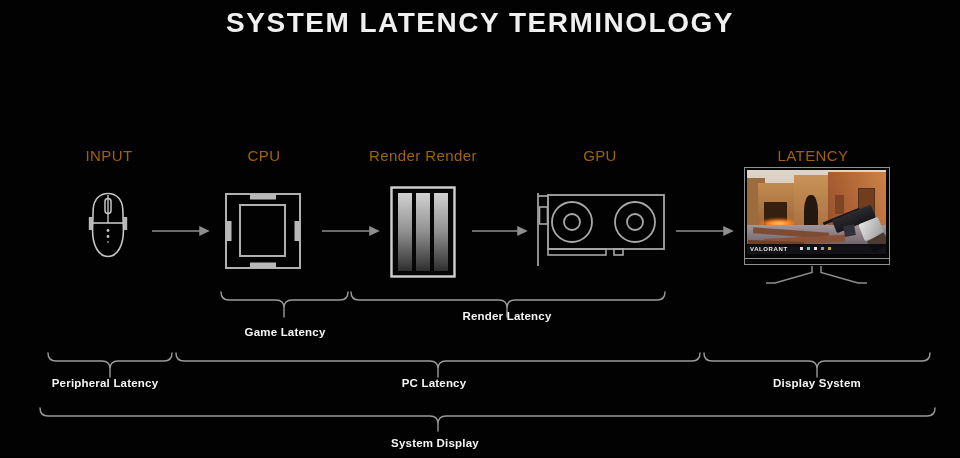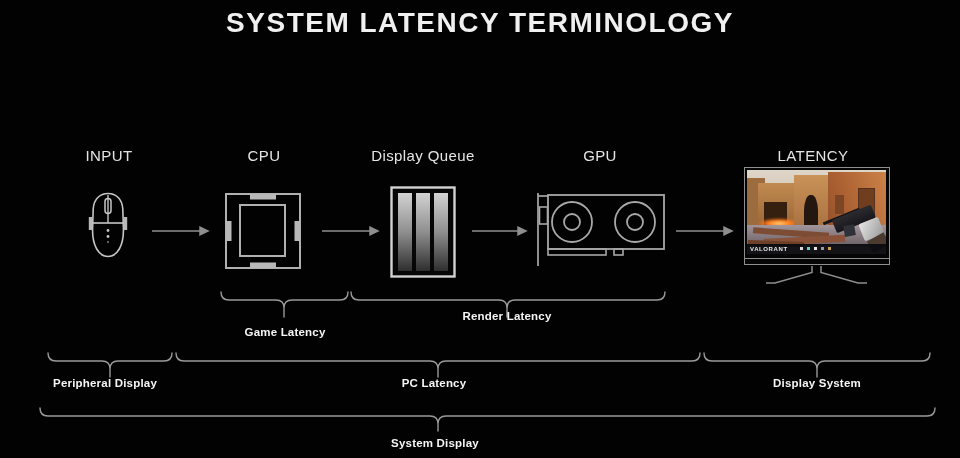--- a/index.html
+++ b/index.html
@@ -4,21 +4,21 @@
 <style>
   * { margin:0; padding:0; box-sizing:content-box; }
   html,body { background:#000; }
   body { font-family:"Liberation Sans", sans-serif; }
   .canvas { position:relative; width:960px; height:456px; background:#020202; overflow:hidden; }
 
   .title { position:absolute; left:0; top:7px; width:960px; text-align:center;
            color:#f0f0f0; font-size:28px; font-weight:bold; letter-spacing:1.5px; }
 
   .stage-label { position:absolute; top:147px; transform:translateX(-50%);
-                 color:#e5e5e5; font-size:15px; letter-spacing:0.4px; white-space:nowrap; }
+                 color:#a16207; font-size:15px; letter-spacing:0.4px; white-space:nowrap; }
 
   .icon-svg { position:absolute; }
 
   .overlay { position:absolute; left:0; top:0; width:960px; height:458px; }
 
   .lat-label { position:absolute; transform:translateX(-50%); color:#f5f5f5;
                font-size:11.5px; font-weight:bold; letter-spacing:0.2px; white-space:nowrap;text-align:center; }
 
   
   .monitor { position:absolute; left:744px; top:167px; width:144px; height:96px;
@@ -64,21 +64,21 @@
 </style>
 </head>
 <body>
 
 <div class="canvas">
 
   <div class="title">SYSTEM LATENCY TERMINOLOGY</div>
 
   <div class="stage-label" style="left:109px">INPUT</div>
   <div class="stage-label" style="left:264px">CPU</div>
-  <div class="stage-label" style="left:423px">Display Queue</div>
+  <div class="stage-label" style="left:423px">Render Render</div>
   <div class="stage-label" style="left:600px">GPU</div>
   <div class="stage-label" style="left:813px">LATENCY</div>
 
   <svg class="icon-svg" style="left:88px;top:192px" width="40" height="66" viewBox="0 0 40 66">
     <path d="M20,1.5 C12,1.5 5.8,7 5.2,17 L4.6,36 C4,54 11,64.5 20,64.5 C29,64.5 36,54 35.4,36 L34.8,17 C34.2,7 28,1.5 20,1.5 Z" fill="none" stroke="#c6c6c6" stroke-width="1.6"></path>
     <line x1="20" y1="3" x2="20" y2="31" stroke="#c6c6c6" stroke-width="1.4"></line>
     <line x1="5" y1="31" x2="35" y2="31" stroke="#c6c6c6" stroke-width="1.6"></line>
     <rect x="17" y="6.5" width="6" height="15" rx="3" fill="none" stroke="#c6c6c6" stroke-width="1.5"></rect>
     <rect x="0.8" y="25" width="3.6" height="13" fill="#b8b8b8"></rect>
     <rect x="35.6" y="25" width="3.6" height="13" fill="#b8b8b8"></rect>
@@ -185,18 +185,18 @@
       <path d="M351,292 Q351,300 359,300 L499,300 Q507,300 507,308 L507,317 M507,317 L507,308 Q507,300 515,300 L657,300 Q665,300 665,292"></path>
       <path d="M48,353 Q48,361 56,361 L102,361 Q110,361 110,369 L110,377 M110,377 L110,369 Q110,361 118,361 L164,361 Q172,361 172,353"></path>
       <path d="M176,353 Q176,361 184,361 L430,361 Q438,361 438,369 L438,377 M438,377 L438,369 Q438,361 446,361 L692,361 Q700,361 700,353"></path>
       <path d="M704,353 Q704,361 712,361 L809,361 Q817,361 817,369 L817,377 M817,377 L817,369 Q817,361 825,361 L922,361 Q930,361 930,353"></path>
       <path d="M40,408 Q40,416 48,416 L430,416 Q438,416 438,424 L438,431 M438,431 L438,424 Q438,416 446,416 L927,416 Q935,416 935,408"></path>
     </g>
   </svg>
 
   <div class="lat-label" style="left:285px;top:326px">Game Latency</div>
   <div class="lat-label" style="left:507px;top:310px">Render Latency</div>
-  <div class="lat-label" style="left:105px;top:377px">Peripheral Display</div>
+  <div class="lat-label" style="left:105px;top:377px">Peripheral Latency</div>
   <div class="lat-label" style="left:434px;top:377px">PC Latency</div>
   <div class="lat-label" style="left:817px;top:377px">Display System</div>
   <div class="lat-label" style="left:435px;top:437px">System Display</div>
 
 </div>
 
 </body></html>

